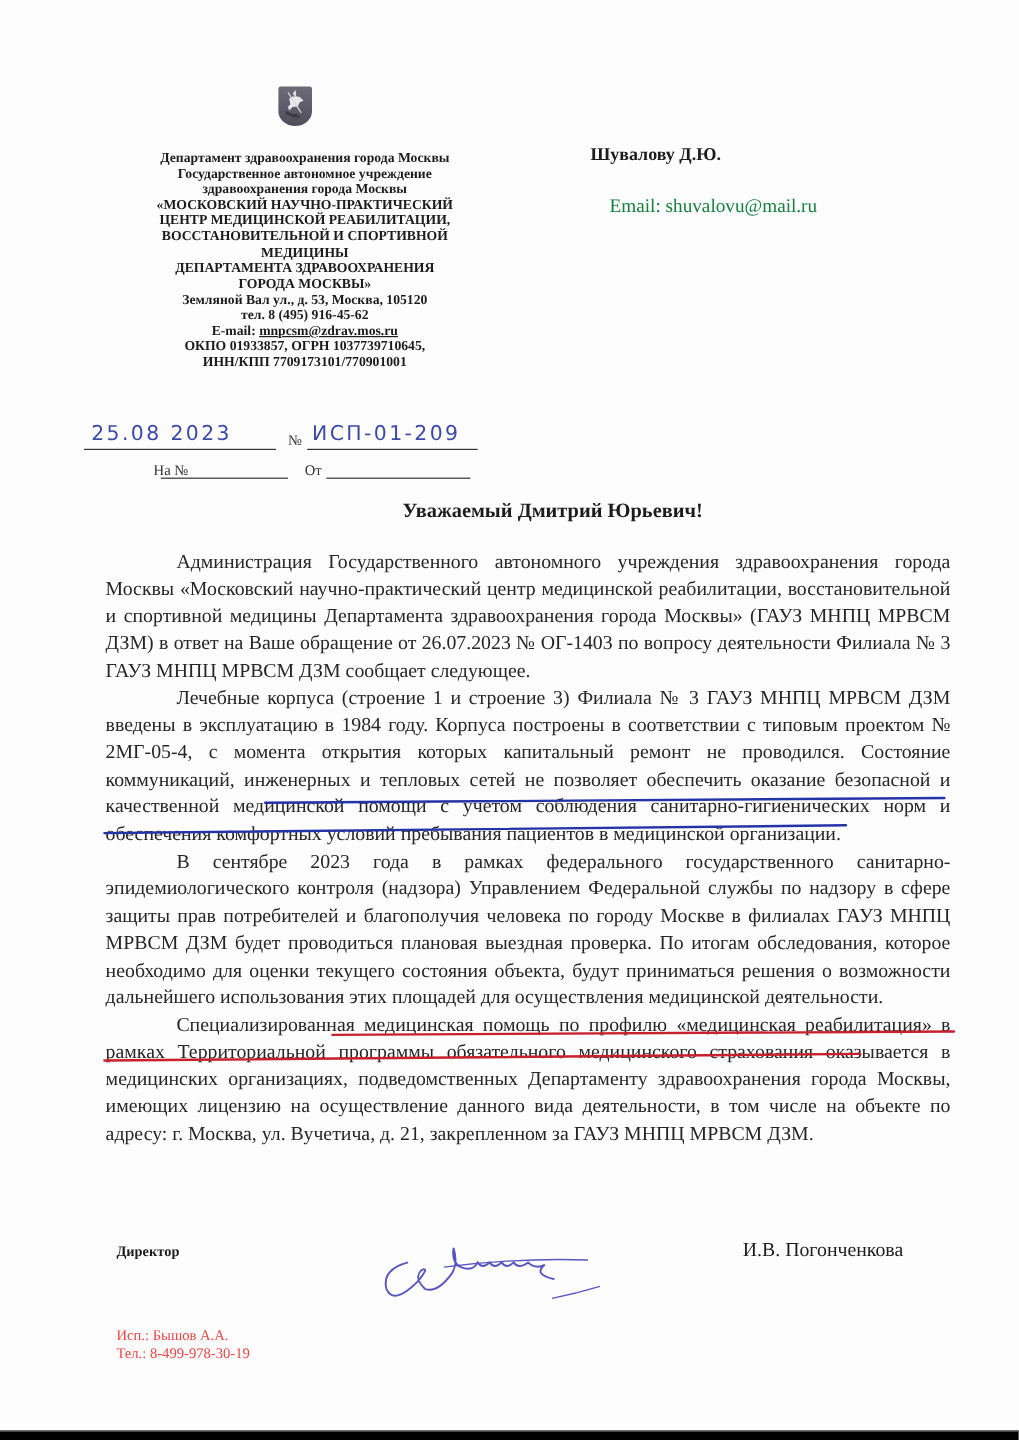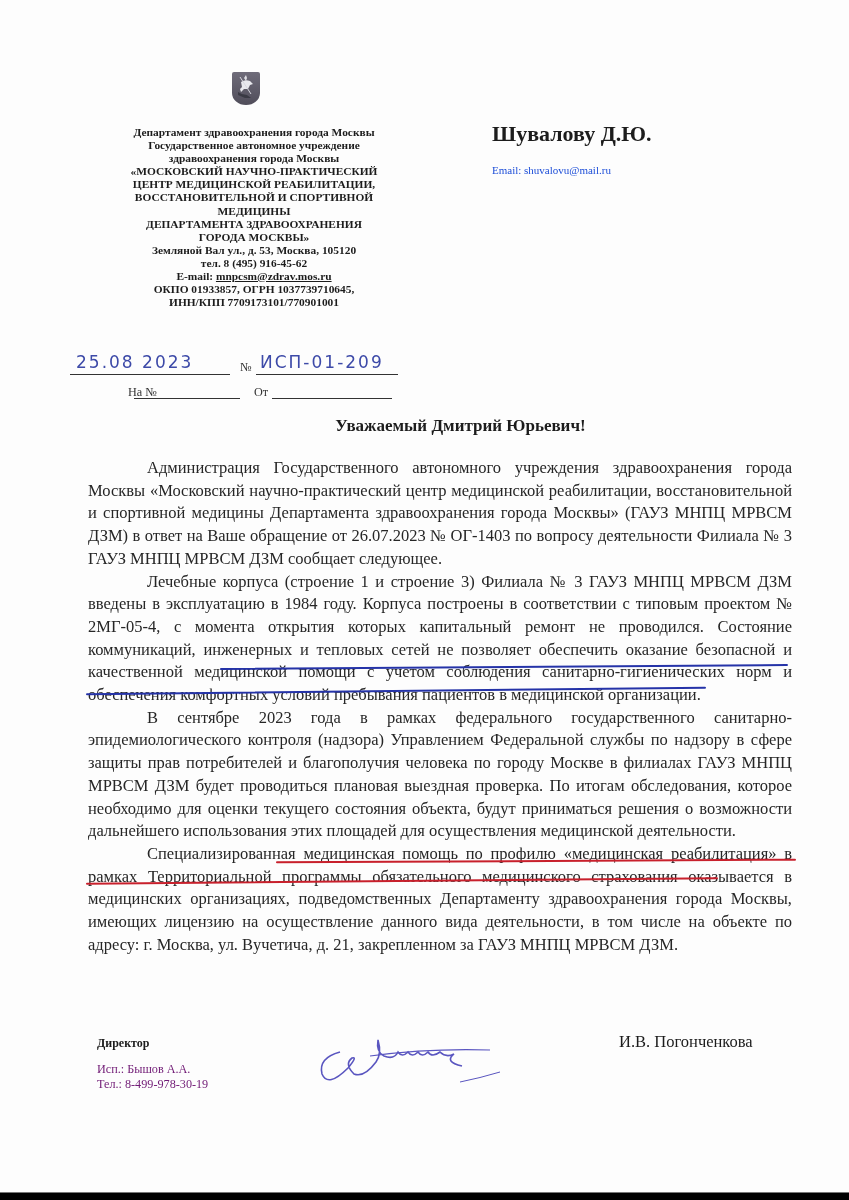--- a/index.html
+++ b/index.html
@@ -15,24 +15,24 @@
     border-radius: 2px 2px 14px 14px / 2px 2px 12px 12px;
   }
   .coat svg { position: absolute; left: 0; top: 0; }
   .header {
     left: 104px; top: 126px; width: 300px; text-align: center;
     font-weight: bold; font-size: 11.4px; line-height: 13.1px;
   }
   .header .abbr { font-size: 12.6px; line-height: 18px; }
   .header .email-u { text-decoration: underline; }
   .recipient {
-    left: 492px; top: 121px; font-size: 22px; font-weight: bold;
+    left: 492px; top: 121px; font-size: 15px; font-weight: bold;
   }
   .rcp-email {
-    left: 492px; top: 164px; font-size: 11px; color: #1d4ed8;
+    left: 508px; top: 164px; font-size: 16px; color: #15803d;
   }
   .hand {
     font-family: "DejaVu Sans", sans-serif; 
     color: #3d4aa8; font-size: 17px; letter-spacing: 2px;
   }
   .reg-line {
     border-bottom: 1px solid #333; height: 0;
   }
   .small { font-size: 12.2px; color: #333; }
   .salutation {
@@ -42,21 +42,21 @@
   .body-text {
     left: 88px; top: 457px; width: 704px;
     font-size: 16.5px; line-height: 22.7px; text-align: justify;
     color: #262626;
   }
   .body-text p { margin: 0; text-indent: 59px; }
   .hl-blue { position: absolute; height: 2px; background: #2533a8; border-radius: 1px; }
   .hl-red { position: absolute; height: 2px; background: #c8202c; border-radius: 1px; }
   .director { left: 97px; top: 1036px; font-weight: bold; font-size: 12px; text-align: center; }
   .signer { left: 619px; top: 1032px; font-weight: normal; font-size: 16.5px; }
-  .exec { left: 97px; top: 1062px; font-size: 12.2px; line-height: 15px; color: #701a75; }
+  .exec { left: 97px; top: 1106px; font-size: 12.2px; line-height: 15px; color: #ef4444; }
   .bottom-bar { left: 0; top: 1192px; width: 849px; height: 8px; background: #000; border-top: 1px solid #777; }
 </style>
 </head>
 <body>
 
 <div class="abs coat">
   <svg width="28" height="33" viewBox="0 0 28 33">
     <path d="M9 10 q4 -3 9 -1 l3 3 -3 1 -2 4 -4 0 -3 3 -1 -3 2 -2 z" fill="#e9e9ee"></path>
     <path d="M12 6 l2 -3 1 3 -1 3 z" fill="#e0e0e6"></path>
     <path d="M6 20 q4 3 9 3 l4 3 -6 0 -7 -3 z" fill="#3a3a44"></path>

